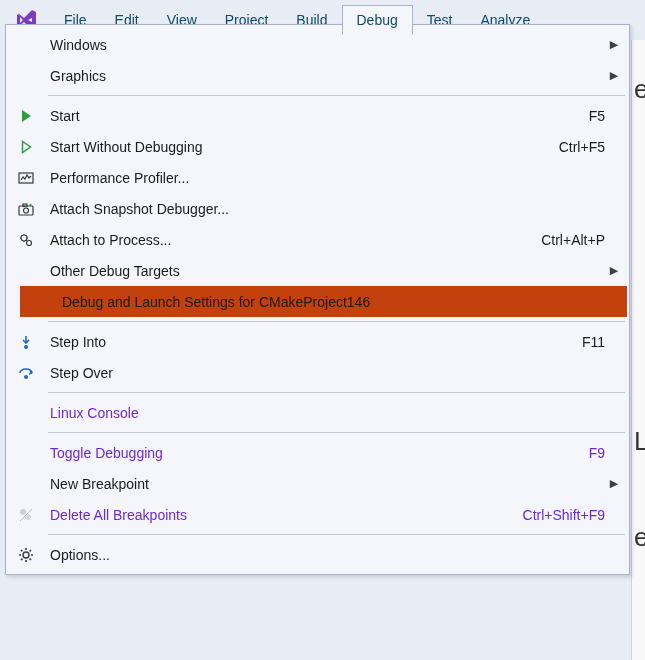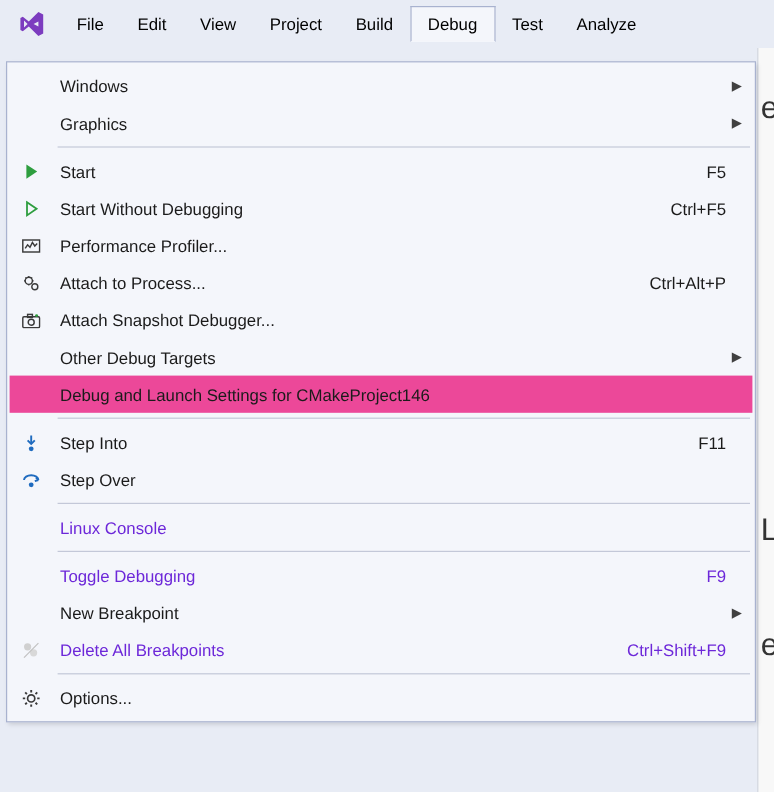--- a/index.html
+++ b/index.html
@@ -19,49 +19,49 @@
     padding: 0 4px;
     background: #e8ecf5;
   }
   .vs-logo {
     width: 30px; height: 30px;
     display: flex; align-items: center; justify-content: center;
     margin: 0 8px;
   }
   .menu-item {
     padding: 6px 14px;
-    color: #000000;
+    color: #0c4a6e;
     cursor: default;
   }
   .menu-item.open {
     background: #f4f6fb;
     border: 1px solid #a8b2cf;
     border-bottom: 1px solid #f4f6fb;
     position: relative;
     z-index: 3;
   }
   .dropdown {
     position: absolute;
-    top: 51px;
+    top: 24px;
     left: 5px;
     width: 625px;
     background: #f4f6fb;
     border: 1px solid #a8b2cf;
     box-shadow: 2px 2px 4px rgba(0,0,0,0.15);
     padding: 4px 2px;
     z-index: 2;
   }
   .dd-row {
     display: flex;
     align-items: center;
     height: 31px;
     position: relative;
     padding: 0 4px;
   }
-  .dd-row.highlight { background: #ec4899; }
+  .dd-row.highlight { background: #c2410c; margin-left: 12px; }
   .dd-row.disabled .dd-label,
   .dd-row.disabled .dd-shortcut { color: #6d28d9; }
   .dd-icon {
     width: 28px; height: 24px;
     display: flex; align-items: center; justify-content: center;
     flex: 0 0 28px;
   }
   .dd-label {
     flex: 1;
     margin-left: 10px;
@@ -155,44 +155,44 @@
         <svg width="16" height="16" viewBox="0 0 16 16">
           <rect x="1" y="3" width="14" height="10" fill="none" stroke="#3a3a3a" stroke-width="1.2"></rect>
           <path d="M3 10l2-3 2 2 2-4 2 3 2-2" fill="none" stroke="#3a3a3a" stroke-width="1.2"></path>
         </svg>
       </span>
       <span class="dd-label">Performance Profiler...</span>
       <span class="dd-arrow"></span>
     </div>
     <div class="dd-row">
       <span class="dd-icon">
-        <svg width="16" height="16" viewBox="0 0 16 16">
-          <circle cx="6" cy="6" r="3" fill="none" stroke="#3a3a3a" stroke-width="1.2"></circle>
-          <circle cx="11" cy="11" r="2.5" fill="none" stroke="#3a3a3a" stroke-width="1.2"></circle>
-          <path stroke="#3a3a3a" stroke-width="1" d="M6 2v1M6 9v1M2 6h1M9 6h1M3.2 3.2l.7.7M8.1 8.1l.7.7M8.8 3.2l-.7.7"></path>
-        </svg>
-      </span>
-      <span class="dd-label">Attach to Process...</span>
-      <span class="dd-shortcut">Ctrl+Alt+P</span>
-      <span class="dd-arrow"></span>
-    </div>
-    <div class="dd-row">
-      <span class="dd-icon">
         <svg width="16" height="14" viewBox="0 0 16 14">
           <rect x="1" y="4" width="14" height="9" rx="1" fill="none" stroke="#3a3a3a" stroke-width="1.2"></rect>
           <rect x="5" y="2" width="4" height="2.5" fill="none" stroke="#3a3a3a" stroke-width="1.2"></rect>
           <circle cx="8" cy="8.5" r="2.5" fill="none" stroke="#3a3a3a" stroke-width="1.2"></circle>
           <circle cx="12.5" cy="3" r="1.2" fill="#2e9e3f"></circle>
         </svg>
       </span>
       <span class="dd-label">Attach Snapshot Debugger...</span>
       <span class="dd-shortcut"></span>
       <span class="dd-arrow"></span>
     </div>
     <div class="dd-row">
+      <span class="dd-icon">
+        <svg width="16" height="16" viewBox="0 0 16 16">
+          <circle cx="6" cy="6" r="3" fill="none" stroke="#3a3a3a" stroke-width="1.2"></circle>
+          <circle cx="11" cy="11" r="2.5" fill="none" stroke="#3a3a3a" stroke-width="1.2"></circle>
+          <path stroke="#3a3a3a" stroke-width="1" d="M6 2v1M6 9v1M2 6h1M9 6h1M3.2 3.2l.7.7M8.1 8.1l.7.7M8.8 3.2l-.7.7"></path>
+        </svg>
+      </span>
+      <span class="dd-label">Attach to Process...</span>
+      <span class="dd-shortcut">Ctrl+Alt+P</span>
+      <span class="dd-arrow"></span>
+    </div>
+    <div class="dd-row">
       <span class="dd-icon"></span>
       <span class="dd-label">Other Debug Targets</span>
       <span class="dd-shortcut"></span>
       <span class="dd-arrow">▶</span>
     </div>
     <div class="dd-row highlight">
       <span class="dd-icon"></span>
       <span class="dd-label">Debug and Launch Settings for CMakeProject146</span>
       <span class="dd-shortcut"></span>
       <span class="dd-arrow"></span>

